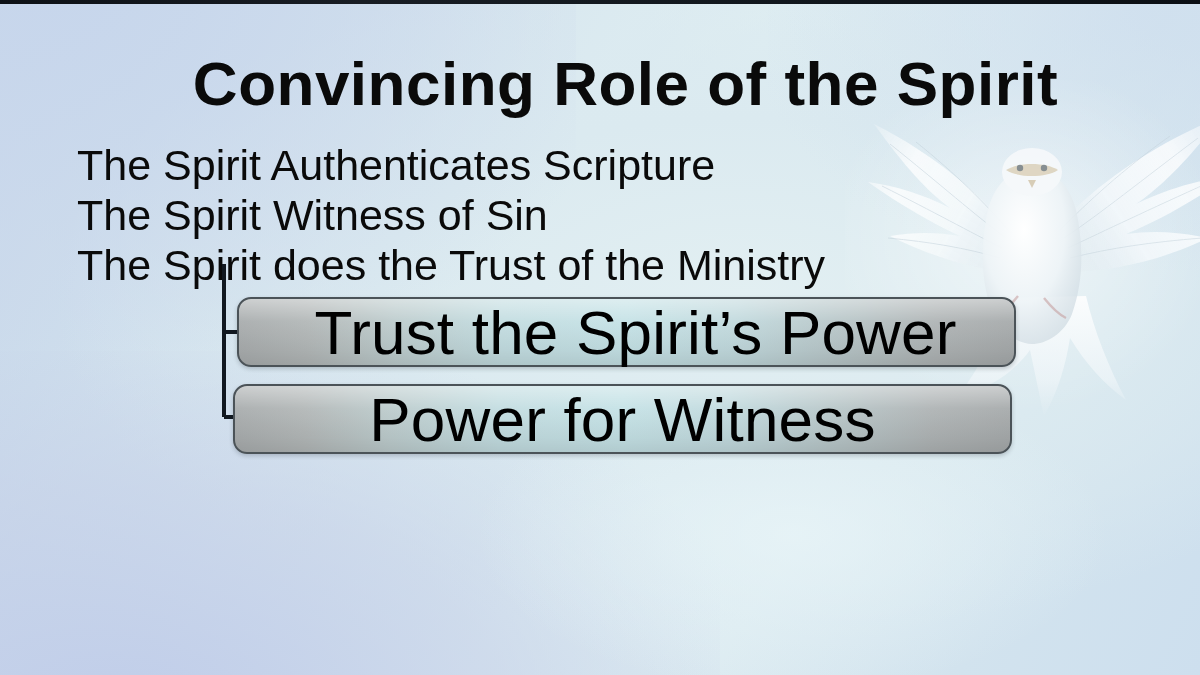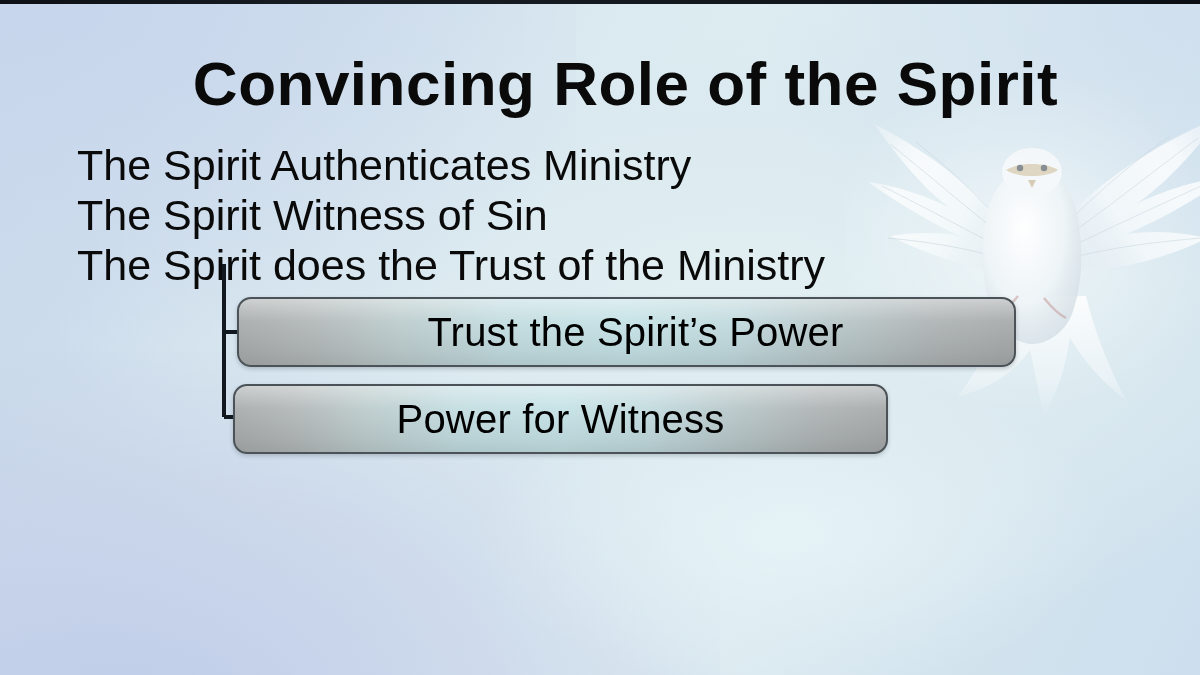--- a/index.html
+++ b/index.html
@@ -150,37 +150,37 @@
         #c3dde1 34%,
         #c5e2e6 50%,
         #c2dade 64%,
         #b8c6c8 78%,
         #afb4b5 90%,
         #a7abac 100%);
     box-shadow: 0 2px 4px rgba(30,40,50,0.22);
     display: flex;
     align-items: center;
     color: #000;
-    font-size: 40px;
+    font-size: 62px;
     font-weight: normal;
     letter-spacing: 0.2px;
     white-space: nowrap;
   }
   #callout-1 {
     left: 237px;
     top: 297px;
     width: 779px;
     height: 70px;
     justify-content: center;
     padding-left: 18px;
   }
   #callout-2 {
     left: 233px;
     top: 384px;
-    width: 655px;
+    width: 779px;
     height: 70px;
     justify-content: center;
   }
 </style>
 </head>
 <body>
 
 <div id="slide">
 
   <div class="bg-base"></div>
@@ -251,21 +251,21 @@
       <g stroke="#c49a9a" stroke-width="2.4" fill="none" opacity="0.55">
         <path d="M188 224 C180 234 174 240 166 244"></path>
         <path d="M214 226 C222 236 228 242 236 246"></path>
       </g>
     </svg>
   </div>
 
   <div class="slide-title">Convincing Role of the Spirit</div>
 
   <div class="bullet-list">
-    <div class="bullet-line">The Spirit Authenticates Ministry</div>
+    <div class="bullet-line">The Spirit Authenticates Scripture</div>
     <div class="bullet-line">The Spirit Witness of Sin</div>
     <div class="bullet-line">The Spirit does the Trust of the Ministry</div>
   </div>
 
   <div class="connector">
     <svg width="40" height="170" viewBox="0 0 40 170" xmlns="http://www.w3.org/2000/svg">
       <path d="M10 2 L10 155" stroke="#111820" stroke-width="4" fill="none"></path>
       <path d="M10 70 L26 70" stroke="#111820" stroke-width="4" fill="none"></path>
       <path d="M10 155 L26 155" stroke="#111820" stroke-width="4" fill="none"></path>
     </svg>

